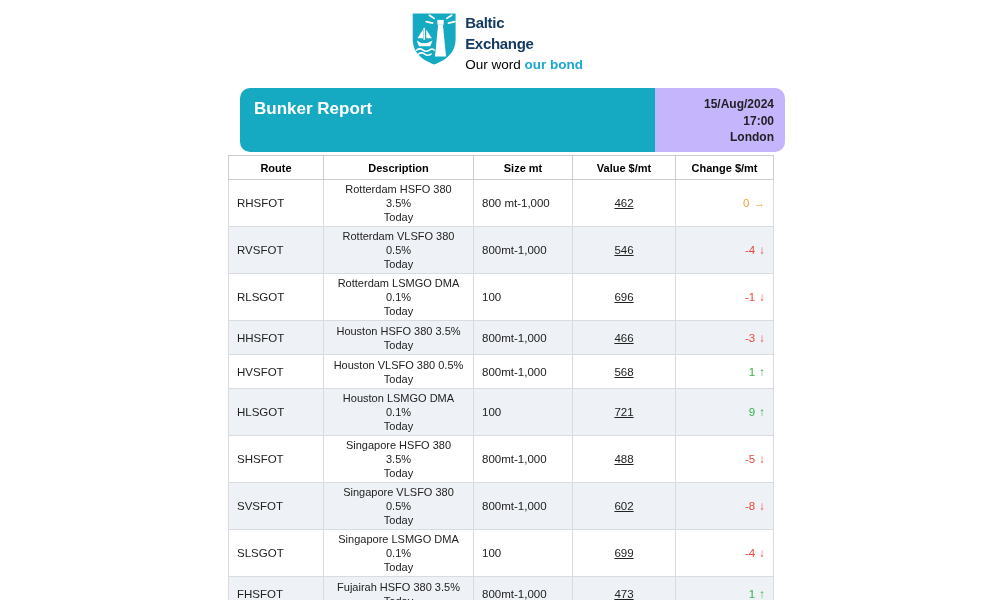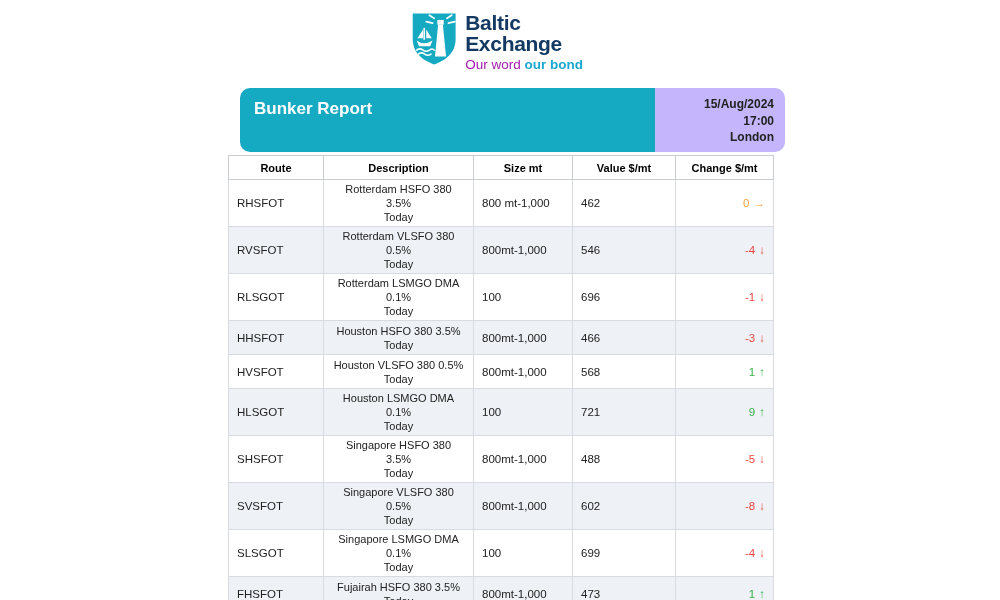--- a/index.html
+++ b/index.html
@@ -13,25 +13,25 @@
   }
 
   
   .logo-wrap {
     position:absolute; top:12px; left:50%; transform:translateX(-52%);
     display:flex; align-items:flex-start; gap:7px;
   }
   .logo-shield { width:48px; height:54px; display:block; }
   .logo-text-col { display:flex; flex-direction:column; }
   .logo-wordmark {
-    color:#143a63; font-weight:bold; font-size:21px; line-height:21px;
+    color:#143a63; font-weight:bold; font-size:15px; line-height:21px;
     letter-spacing:-0.3px;
   }
   .logo-tagline { margin-top:3px; font-size:13.5px; }
-  .tagline-light { color:#a21caf; }
+  .tagline-light { color:#000000; }
   .tagline-bold  { color:#1ba7cf; font-weight:bold;text-align:center; }
 
   
   .banner {
     position:absolute; left:228px; top:88px; width:545px; height:64px;
     display:flex; border-radius:10px; overflow:hidden;margin-left:12px;
   }
   .banner-teal {
     flex:1; background:#16a9c2; padding:11px 0 0 14px;
   }
@@ -53,21 +53,21 @@
     font-size:11px; font-weight:bold; color:#000;
     text-align:center; height:24px; padding:0 4px;
   }
   table.bunker td {
     border:1px solid #d8dce1; height:34px; padding:2px 8px;
     vertical-align:middle; background:#fff;
   }
   tr.even td { background:#eef1f5;margin-top:28px; }
   td.desc-cell { font-size:11px; line-height:14px;text-align:center; }
   td.route-cell, td.size-cell { text-align:left; }
-  td.value-cell { text-align:left; padding-right:11px; }
+  td.value-cell { text-align:center; padding-right:11px;text-decoration:underline; }
   td.change-cell { text-align:right; padding-right:8px; white-space:nowrap; }
   td.change-cell.down { color:#e8493f; }
   td.change-cell.up   { color:#36b24a; }
   td.change-cell.flat { color:#f2a13c; }
   .arrow { margin-left:4px; }
 </style>
 </head>
 <body>
 
 <div class="page">

